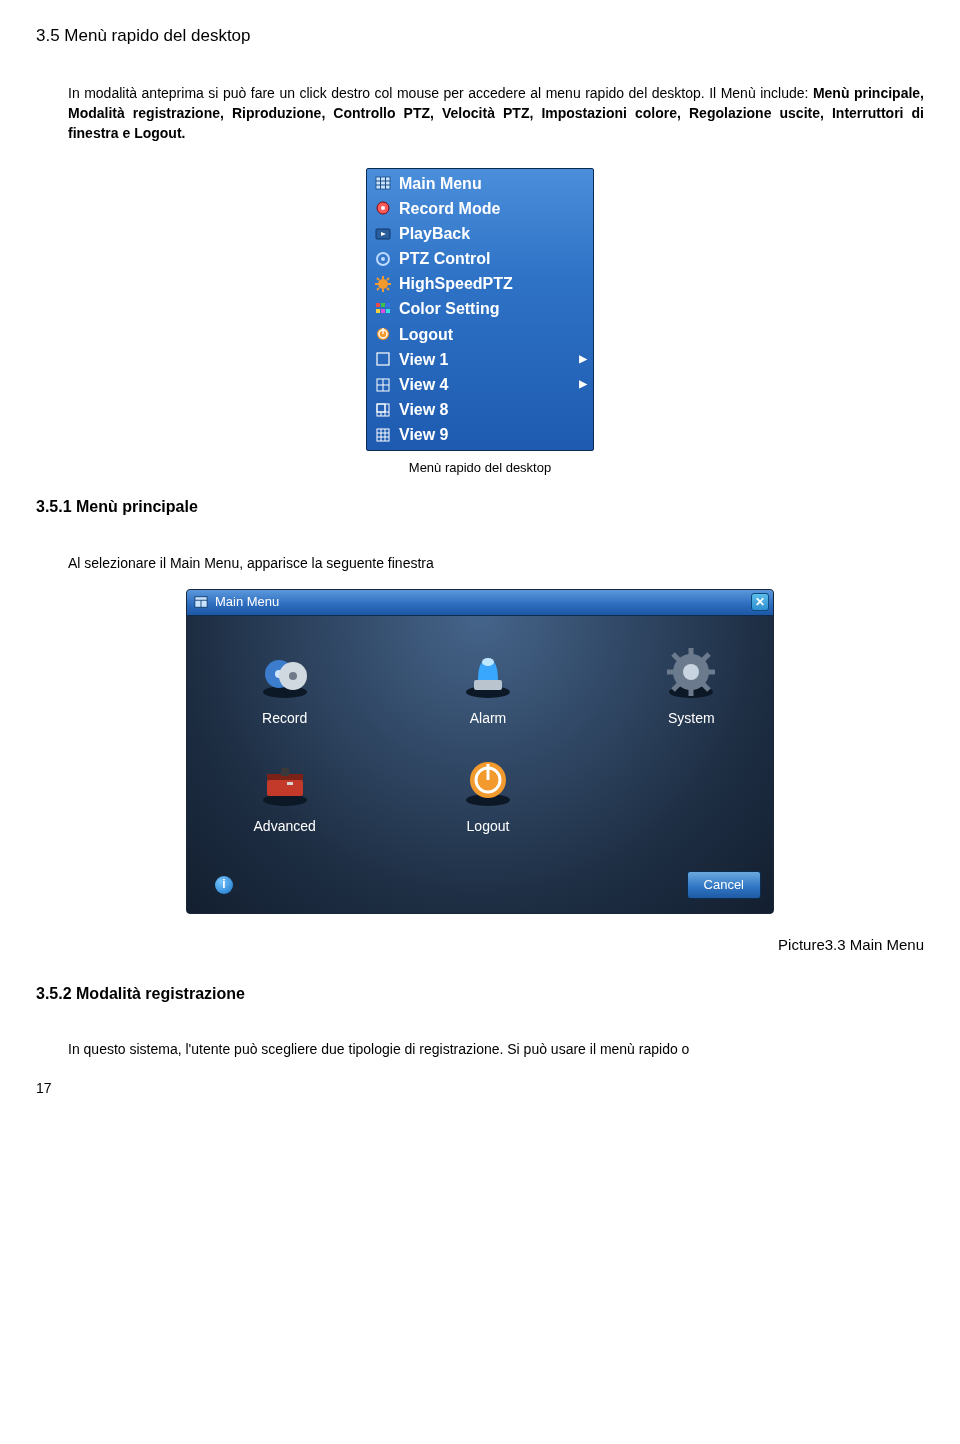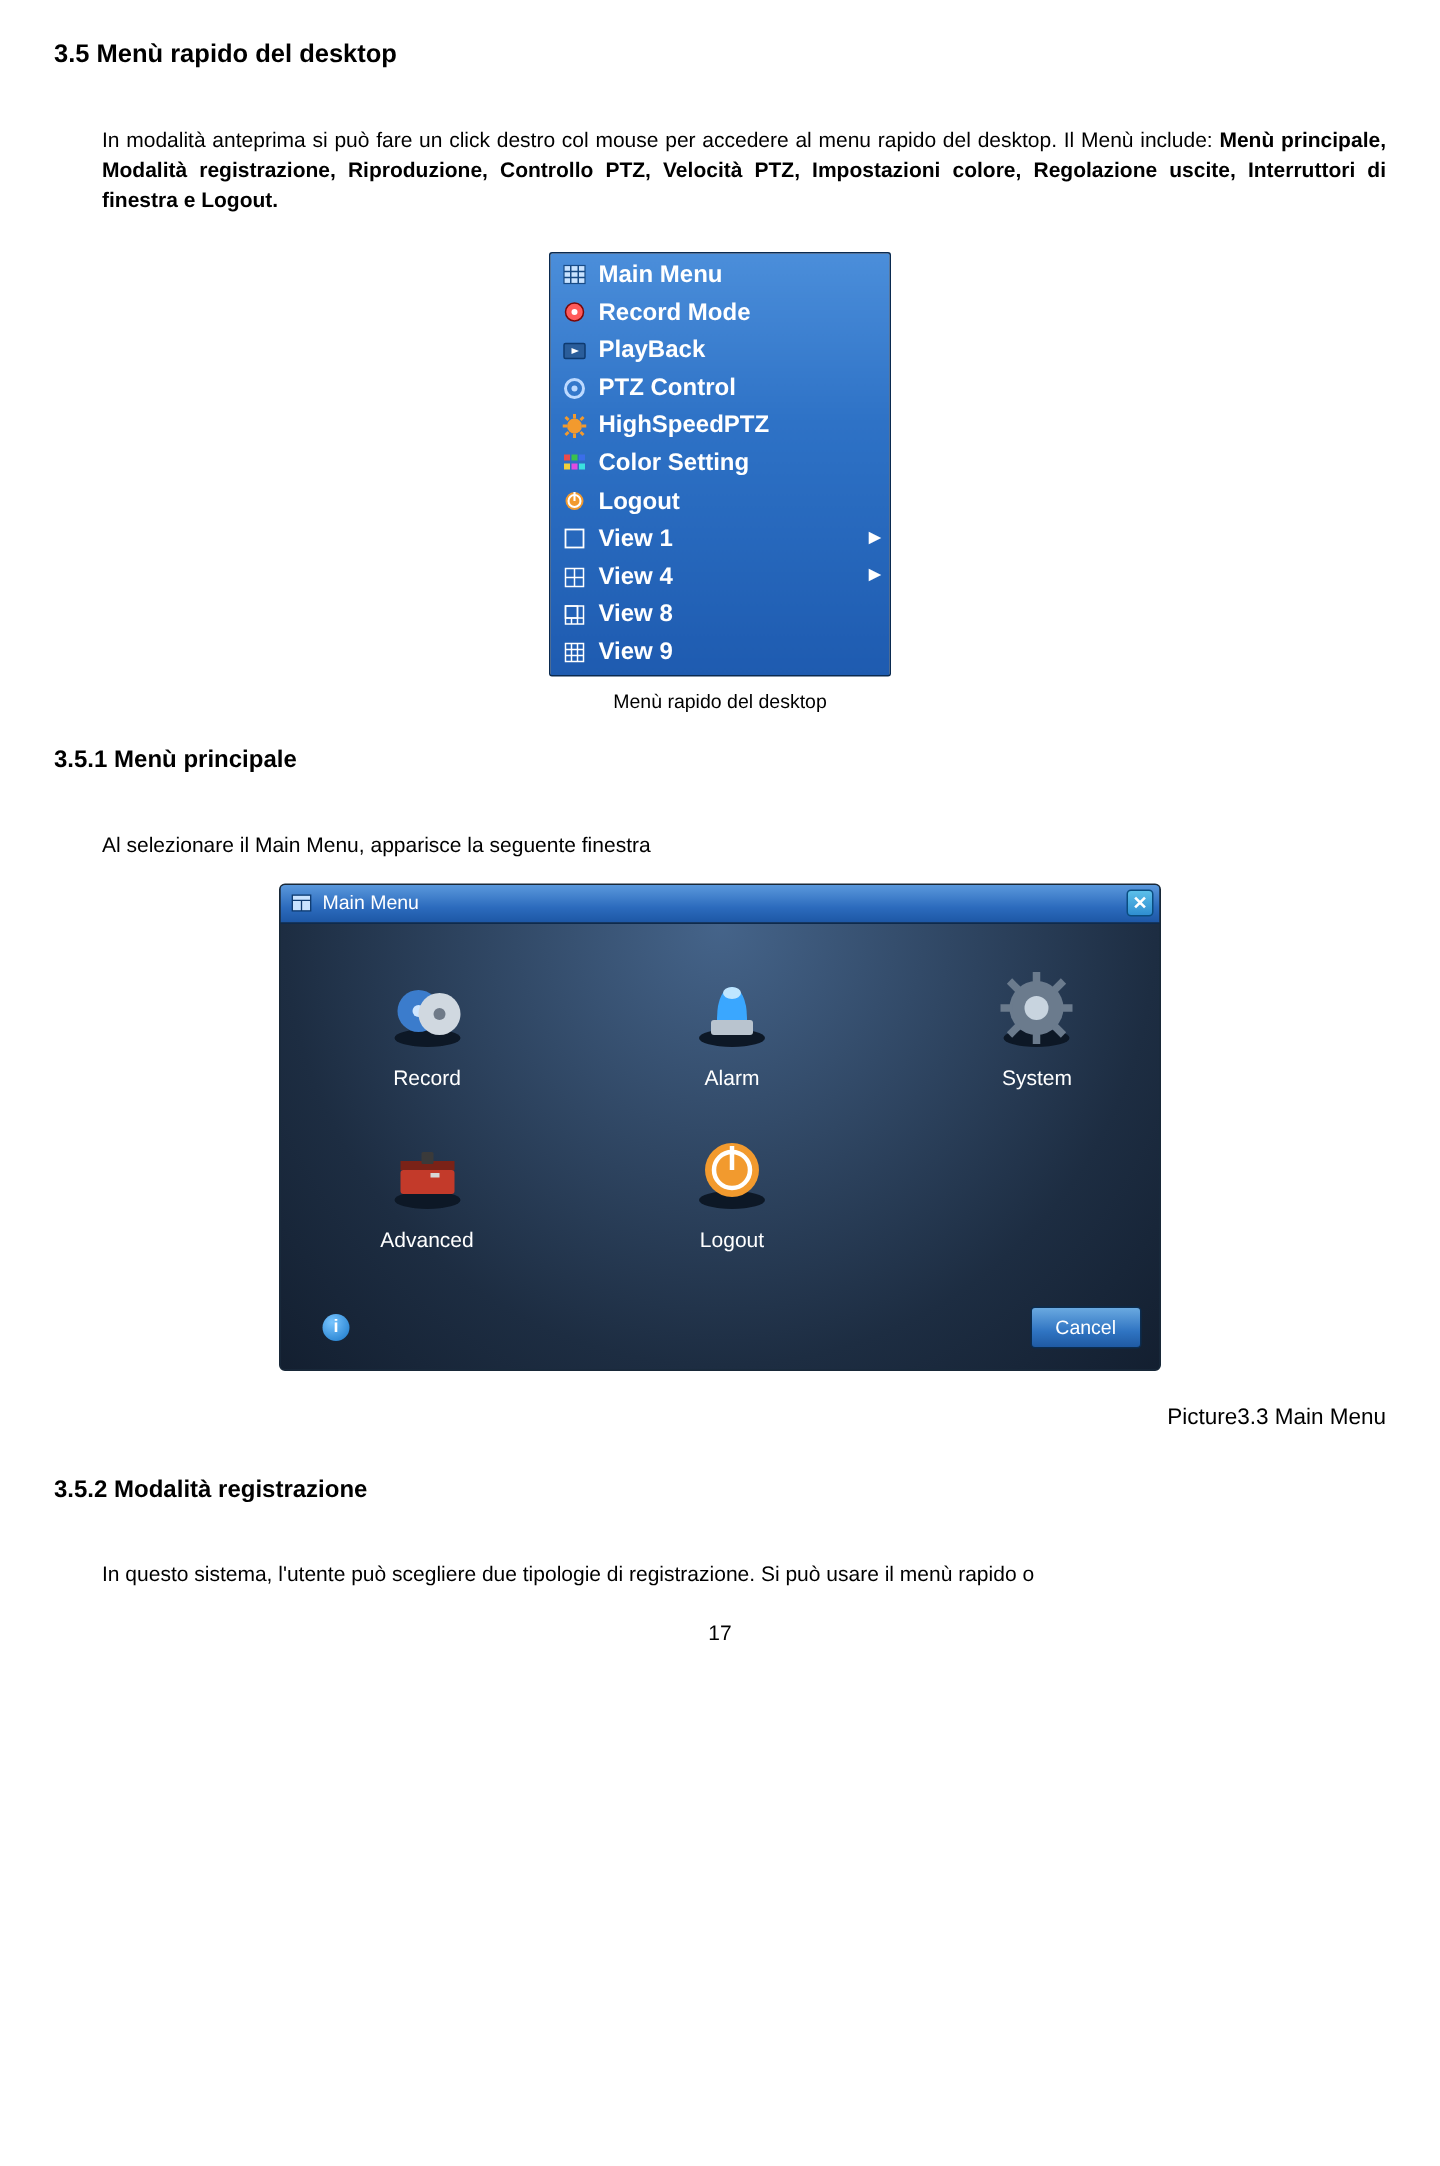--- a/index.html
+++ b/index.html
@@ -8,21 +8,21 @@
     font-family: Arial, Helvetica, sans-serif;
     font-size: 15px;
     color: #000;
     width: 960px;
     margin: 0 auto;
     padding: 24px 36px 20px 36px;
     line-height: 1.45;
   }
   .section-title {
     font-size: 17px;
-    font-weight: bold;
+    font-weight: normal;
     margin-bottom: 0;
   }
   .paragraph {
     text-align: justify;
     margin-bottom: 12px;
     font-size: 14px;
     margin-top: 34px;
   }
   .bold { font-weight: bold; }
   .desktop-menu {
@@ -139,21 +139,21 @@
     padding: 4px 16px;
     color: #fff;
     font-size: 13px;
   }
   .fig-caption {
     text-align: right;
     font-size: 15px;
     margin: 14px 0 26px 0;
   }
   .page-num {
-    text-align: center;
+    text-align: left;
     font-size: 14px;
     margin-top: 18px;
   }
 </style>
 </head>
 <body>
 
 <div class="section-title">3.5 Menù rapido del desktop</div>
 <p class="paragraph indent">
   <span>In modalità anteprima si può fare un click destro col mouse per accedere al menu rapido del desktop. Il Menù include: </span><span class="bold">Menù principale, Modalità registrazione, Riproduzione, Controllo PTZ, Velocità PTZ, Impostazioni colore, Regolazione uscite, Interruttori di finestra e Logout.</span>

